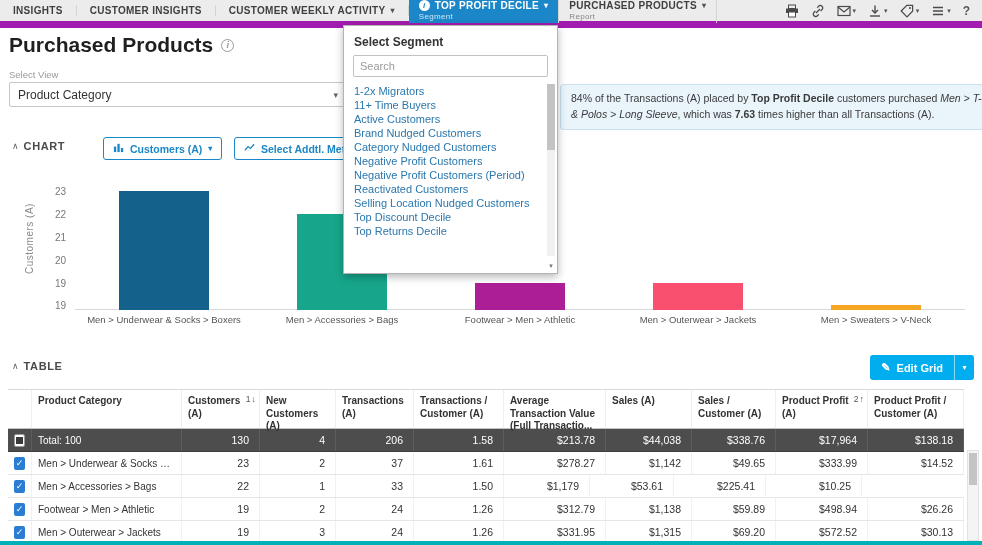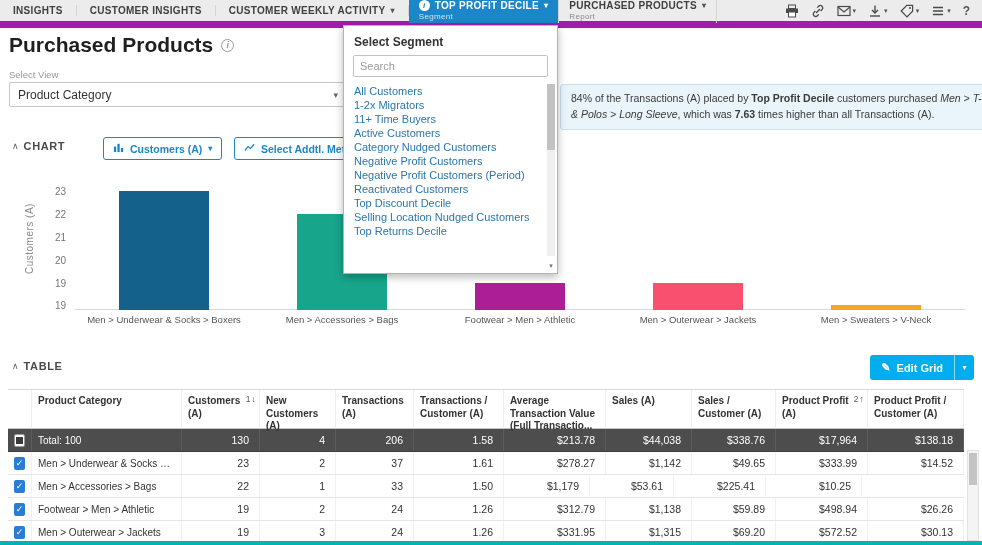--- a/index.html
+++ b/index.html
@@ -379,30 +379,30 @@
   </div>
 
   <div class="vscroll">
     <div class="vthumb"></div>
   </div>
 
   <div class="panel">
     <div class="panel-title">Select Segment</div>
     <input class="panel-search" type="text" placeholder="Search" style="">
     <div class="seg-list">
-      <div class="seg-item">All Customers</div>
       <div class="seg-item">1-2x Migrators</div>
       <div class="seg-item">11+ Time Buyers</div>
       <div class="seg-item">Active Customers</div>
+      <div class="seg-item">Brand Nudged Customers</div>
       <div class="seg-item">Category Nudged Customers</div>
       <div class="seg-item">Negative Profit Customers</div>
       <div class="seg-item">Negative Profit Customers (Period)</div>
       <div class="seg-item">Reactivated Customers</div>
+      <div class="seg-item">Selling Location Nudged Customers</div>
       <div class="seg-item">Top Discount Decile</div>
-      <div class="seg-item">Selling Location Nudged Customers</div>
       <div class="seg-item">Top Returns Decile</div>
     </div>
     <div class="ptrack">
         <div class="pthumb"></div>
       </div>
     <div class="parrow">▾</div>
   </div>
 
   <div class="bottombar"></div>
 </div>

